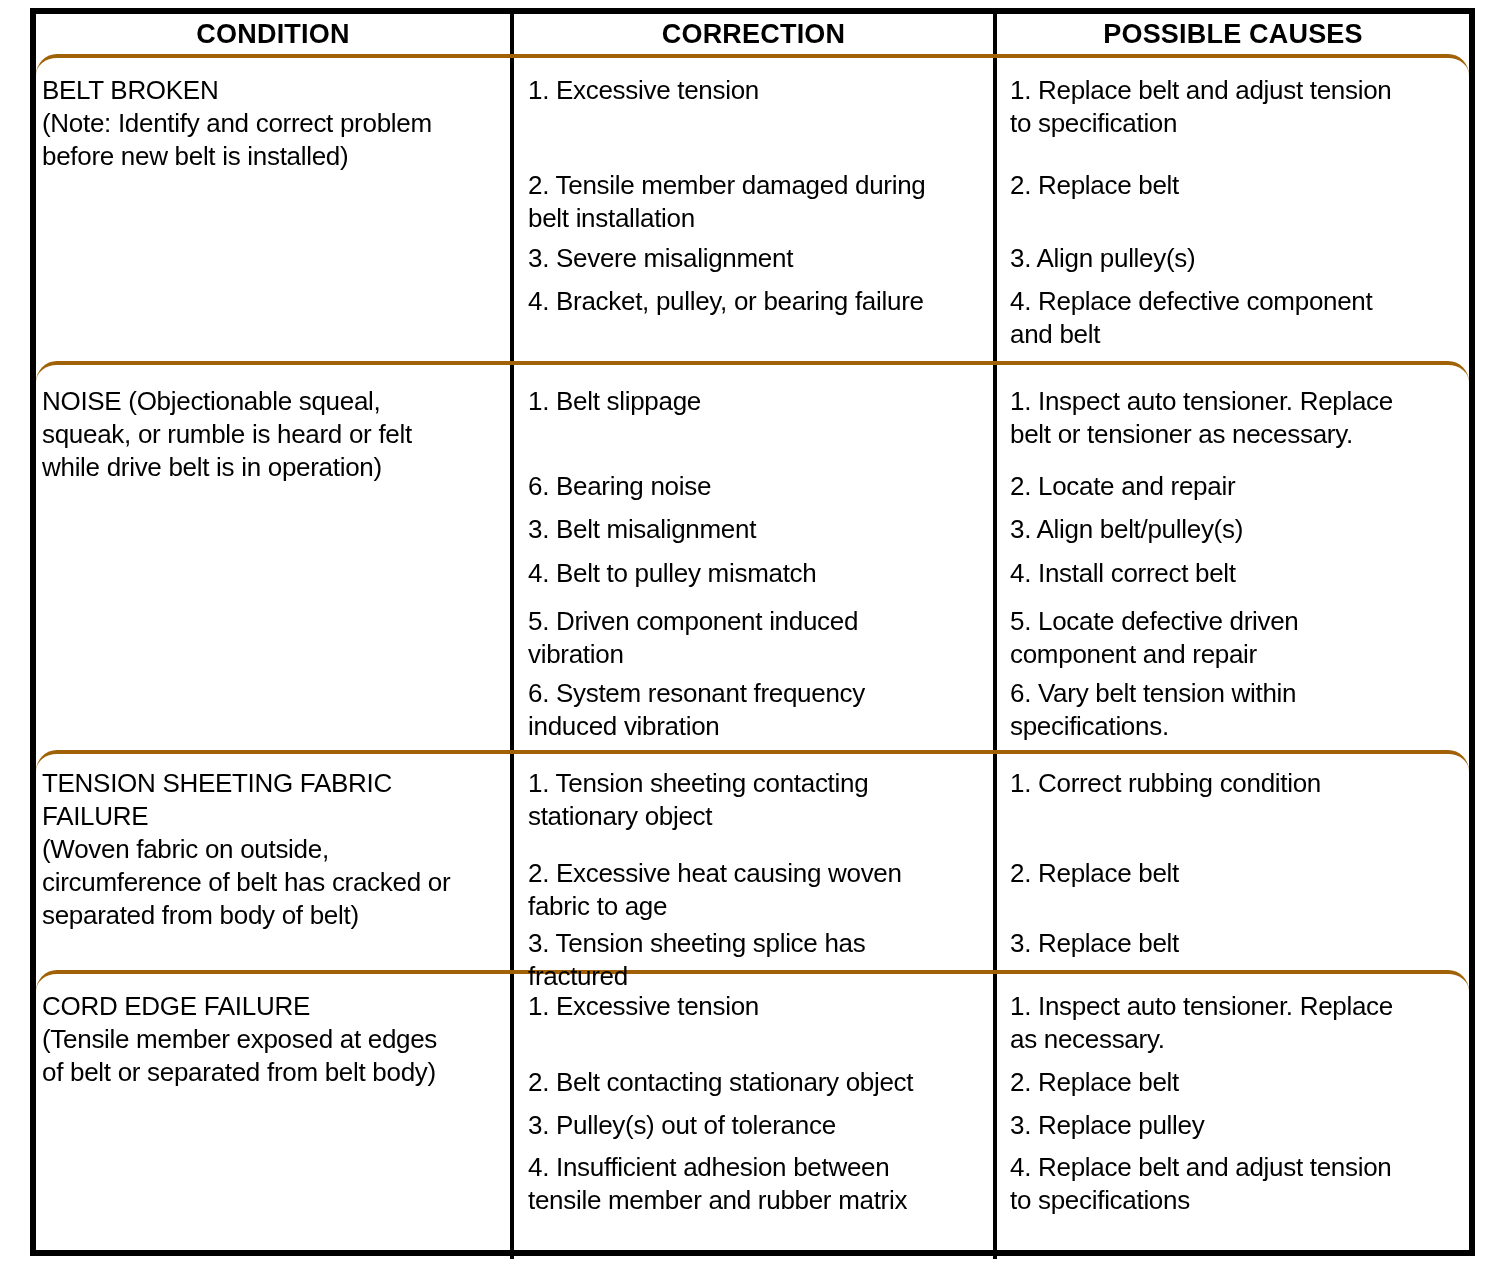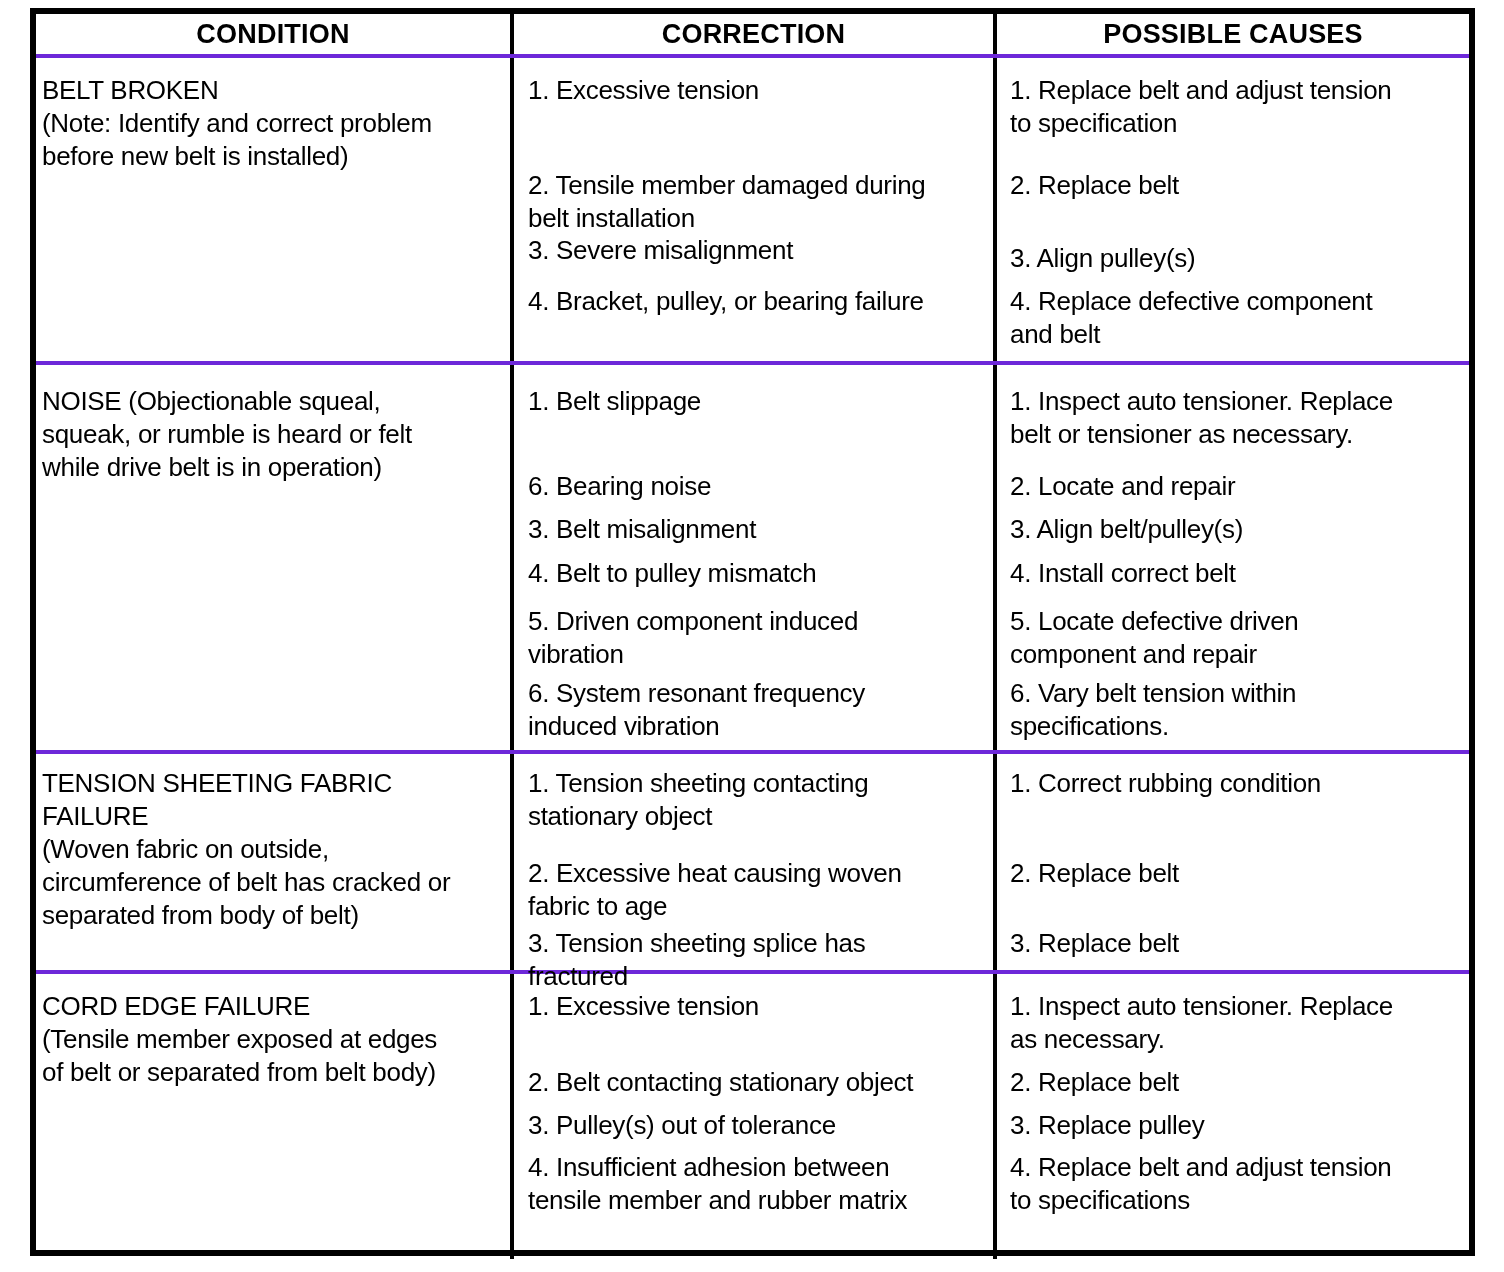--- a/index.html
+++ b/index.html
@@ -25,21 +25,22 @@
     box-sizing: border-box;
     background: #ffffff;
   }
   .trow {
     display: grid;
     grid-template-columns: 474px 483px 1fr;
     box-sizing: border-box;
     width: 100%;
   }
   .trow.body {
-    border-top: 4px solid #6d28d9;
+    border-top: 4px solid #a16207;
+    border-radius: 21px;
   }
   .tcell {
     position: relative;
     box-sizing: border-box;
     overflow: visible;
   }
   .tcell.mid, .tcell.right {
     border-left: 4px solid #000000;
   }
   .header-row .tcell {
@@ -85,21 +86,21 @@
     <div class="trow body" style="height:307px">
       <div class="tcell">
         <div class="item cond-item" style="top:16px">BELT BROKEN
 (Note: Identify and correct problem
 before new belt is installed)</div>
       </div>
       <div class="tcell mid">
         <div class="item cause-item" style="top:16px">1. Excessive tension</div>
         <div class="item cause-item" style="top:111px">2. Tensile member damaged during
 belt installation</div>
-        <div class="item cause-item" style="top:176px">3. Severe misalignment</div>
+        <div class="item cause-item" style="top:184px">3. Severe misalignment</div>
         <div class="item cause-item" style="top:227px">4. Bracket, pulley, or bearing failure</div>
       </div>
       <div class="tcell right">
         <div class="item corr-item" style="top:16px">1. Replace belt and adjust tension
 to specification</div>
         <div class="item corr-item" style="top:111px">2. Replace belt</div>
         <div class="item corr-item" style="top:184px">3. Align pulley(s)</div>
         <div class="item corr-item" style="top:227px">4. Replace defective component
 and belt</div>
       </div>

